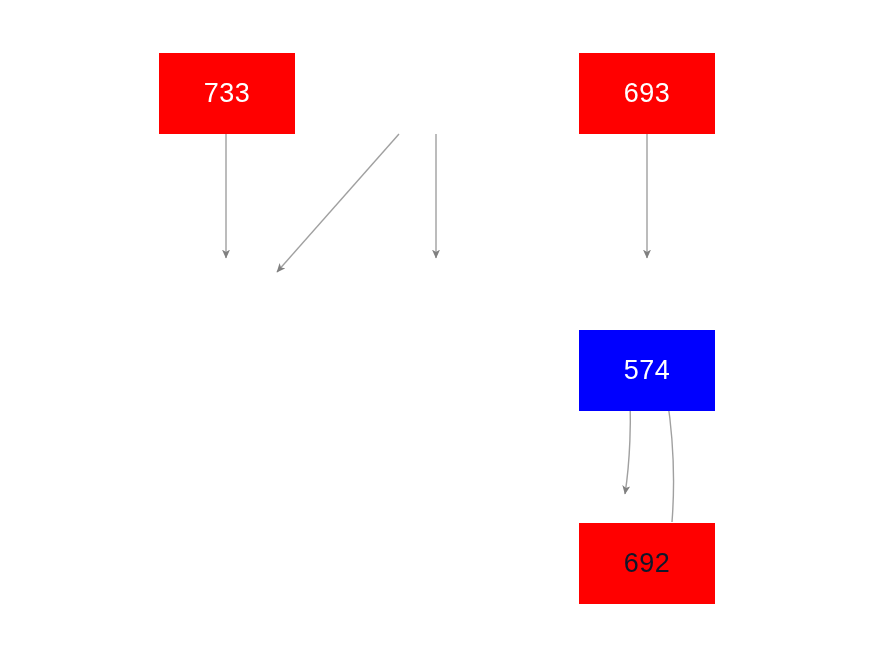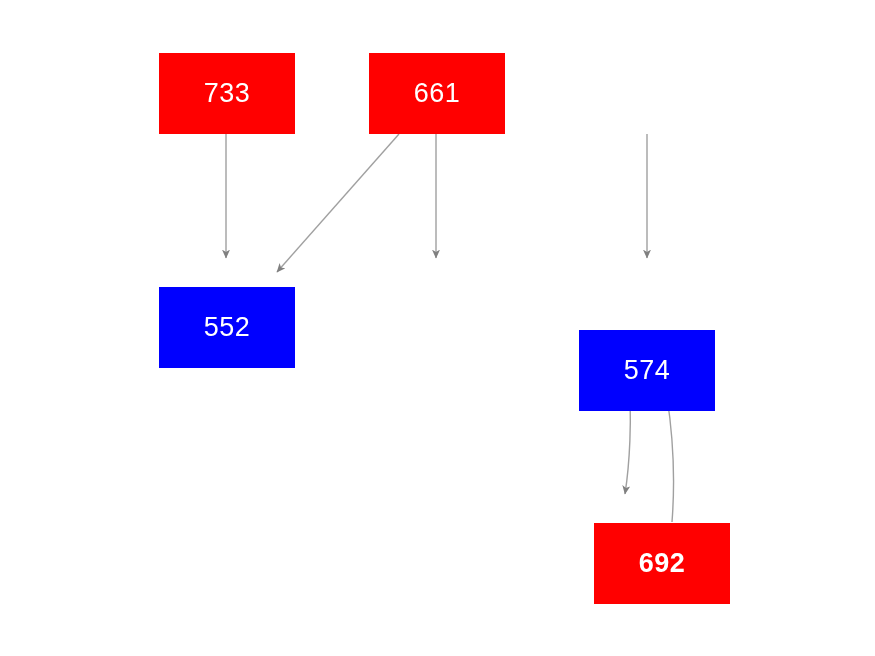--- a/index.html
+++ b/index.html
@@ -59,26 +59,23 @@
         <path d="M 436,134 L 436,258" fill="none" stroke="#a0a0a0" stroke-width="1.4" marker-end="url(#arrowhead)"></path>
         <path d="M 647,134 L 647,258" fill="none" stroke="#a0a0a0" stroke-width="1.4" marker-end="url(#arrowhead)"></path>
         <path d="M 628,369 C 633,420 629,468 625,494" fill="none" stroke="#a0a0a0" stroke-width="1.4" marker-end="url(#arrowhead)"></path>
         <path d="M 672,522 C 676,470 671,423 667,397" fill="none" stroke="#a0a0a0" stroke-width="1.4" marker-end="url(#arrowhead)"></path>
       </g>
   </svg>
 
   <div class="node" style="left: 159px; top: 53px; width: 136px; height: 81px; background: rgb(255, 0, 0); color: rgb(255, 255, 255);">
     <span>733</span>
   </div>
-  <div class="node" style="left: 369px; top: 53px; width: 136px; height: 81px; background: rgb(255, 0, 0); color: rgb(255, 255, 255);">
-    <span>661</span>
-  </div>
-  <div class="node" style="left: 159px; top: 287px; width: 136px; height: 81px; background: rgb(0, 0, 255); color: rgb(255, 255, 255);">
-    <span>552</span>
+  <div class="node" style="left: 579px; top: 53px; width: 136px; height: 81px; background: rgb(255, 0, 0); color: rgb(255, 255, 255);">
+    <span>693</span>
   </div>
   <div class="node" style="left: 579px; top: 287px; width: 136px; height: 81px; background: rgb(0, 0, 255); color: rgb(255, 255, 255); margin-top: 43px;">
     <span>574</span>
   </div>
-  <div class="node" style="left: 594px; top: 523px; width: 136px; height: 81px; background: rgb(255, 0, 0); color: #ffffff; font-weight: bold;">
+  <div class="node" style="left: 579px; top: 523px; width: 136px; height: 81px; background: rgb(255, 0, 0); color: #0f172a;">
     <span>692</span>
   </div>
 
 </div>
 
 </body></html>

